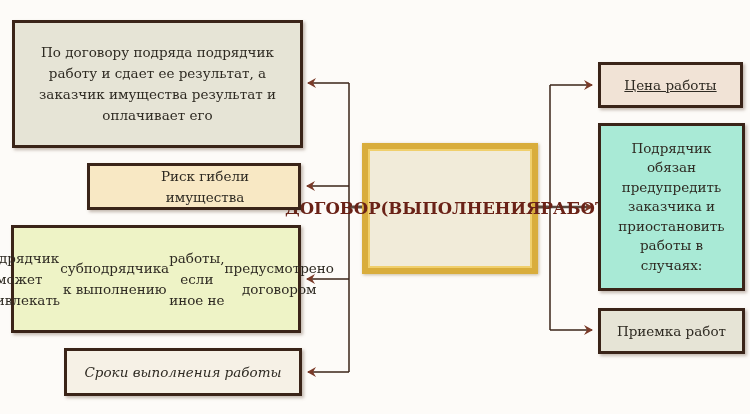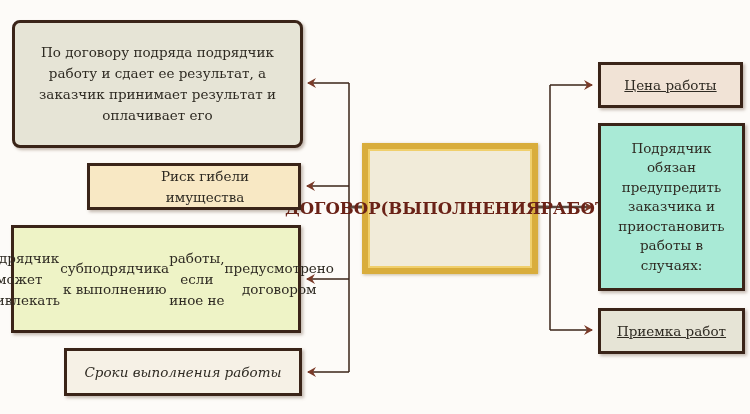--- a/index.html
+++ b/index.html
@@ -53,24 +53,24 @@
   <line x1="550" y1="207" x2="592" y2="207" stroke="#5a4a40" stroke-width="2.5" marker-end="url(#ah)"></line>
   <line x1="550" y1="330" x2="592" y2="330" stroke="#3a2418" stroke-width="1.5" marker-end="url(#ah)"></line>
 </svg>
 
 <div class="center">
   <span>ДОГОВОР</span>
   <span>(ВЫПОЛНЕНИЯ</span>
   <span>РАБОТ)</span>
 </div>
 
-<div class="box" style="left:12px; top:20px; width:291px; height:128px; background:#e6e4d6; flex-direction:column;border-radius:8px;">
+<div class="box" style="left:12px; top:20px; width:291px; height:128px; background:#e6e4d6; flex-direction:column;">
   <span>По договору подряда подрядчик</span>
   <span>работу и сдает ее результат, а</span>
-  <span>заказчик принимает результат и</span>
+  <span>заказчик имущества результат и</span>
   <span>оплачивает его</span>
 </div>
 
 <div class="box" style="left:87px; top:163px; width:214px; height:47px; background:#f8e8c4;padding-left:32px;">
   <span>Риск гибели имущества</span>
 </div>
 
 <div class="box" style="left:11px; top:225px; width:290px; height:108px; background:#eef3c6; flex-direction:row;">
   <span>Подрядчик может привлекать</span>
   <span>субподрядчика к выполнению</span>
@@ -89,15 +89,15 @@
 <div class="box" style="left:598px; top:123px; width:147px; height:168px; background:#a9ead6; flex-direction:column; line-height:19.5px; padding:4px 6px;text-align:center;">
   <span>Подрядчик</span>
   <span>обязан</span>
   <span>предупредить</span>
   <span>заказчика и</span>
   <span>приостановить</span>
   <span>работы в</span>
   <span>случаях:</span>
 </div>
 
-<div class="box" style="left:598px; top:308px; width:147px; height:46px; background:#e6e4d6;text-decoration:underline;">
+<div class="box" style="left:598px; top:308px; width:147px; height:46px; background:#e6e4d6;">
   <span>Приемка работ</span>
 </div>
 
 </body></html>

